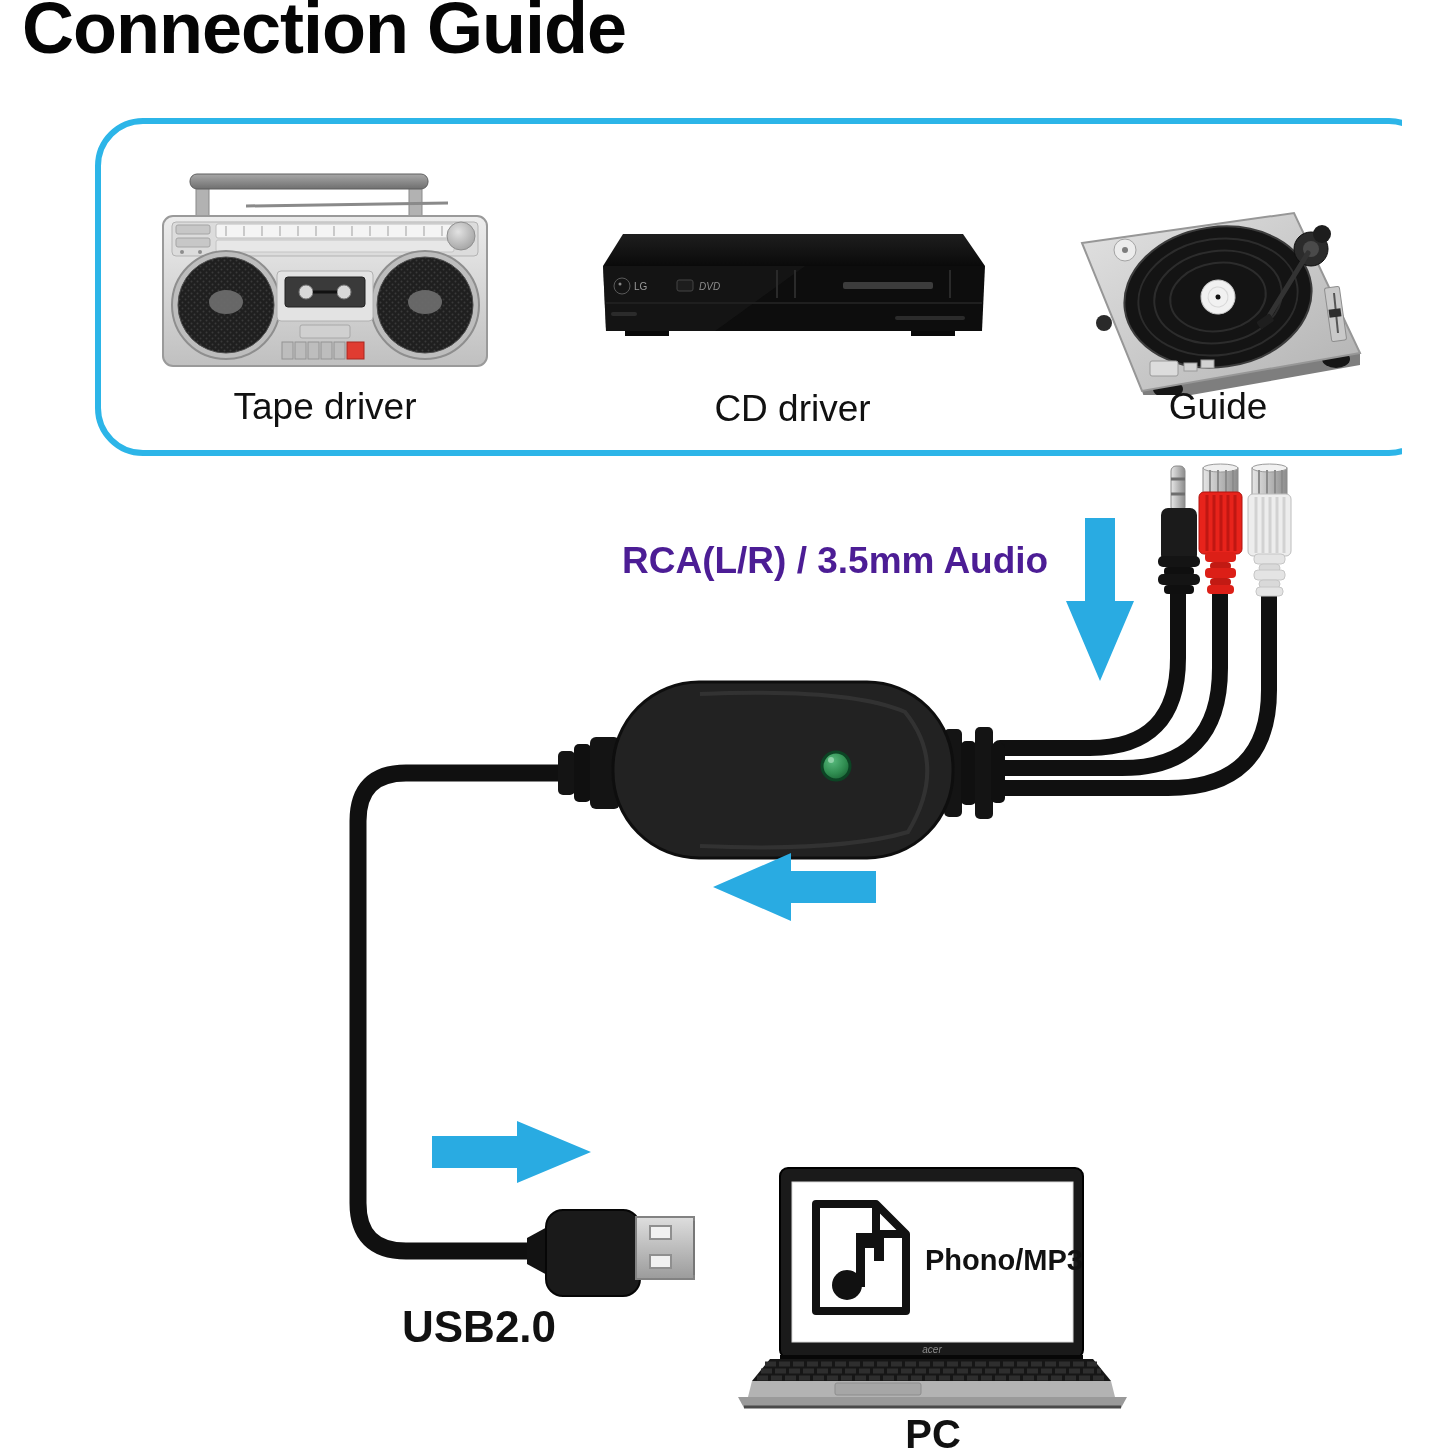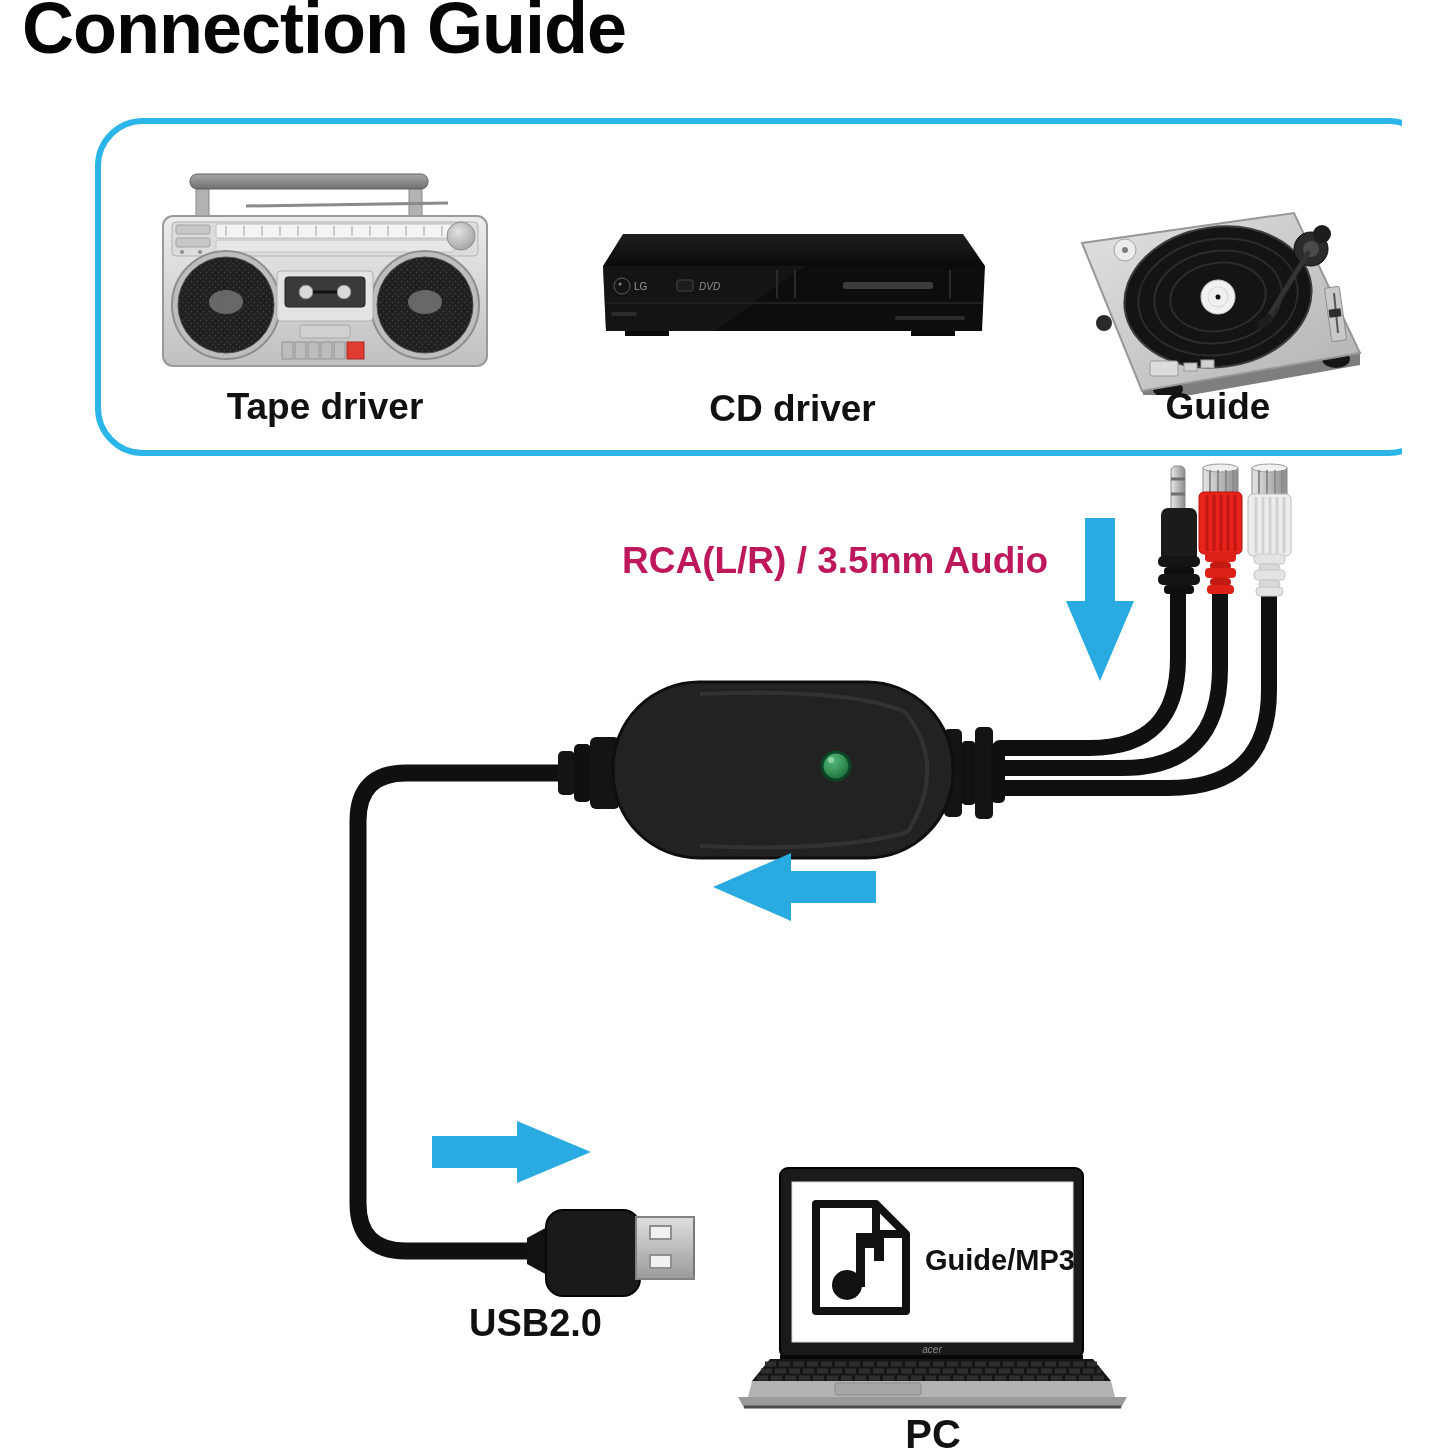--- a/index.html
+++ b/index.html
@@ -1,23 +1,23 @@
 <!DOCTYPE html>
 <html><head>
 <meta charset="utf-8">
 <style>
   html,body{margin:0;padding:0;background:#fff;}
   .stage{position:relative;width:1402px;height:1453px;background:#ffffff;overflow:hidden;
          font-family:"Liberation Sans", sans-serif;color:#000;border-radius:22px;}
   .abs{position:absolute;}
   .page-title{left:22px;top:-8px;font-size:72px;font-weight:bold;letter-spacing:-1px;color:#050505;line-height:1;}
   .device-box{left:95px;top:118px;width:1330px;height:326px;border:6px solid #2cb5e8;border-radius:48px;}
-  .dev-label{font-size:37px;font-weight:700;text-align:center;color:#111;}
-  .rca-label{left:622px;top:540px;font-size:37px;font-weight:600;white-space:nowrap;color:#be185d;}
-  .usb-label{left:402px;top:1302px;width:200px;text-align:right;font-size:38px;font-weight:600;color:#111;}
+  .dev-label{font-size:37px;font-weight:400;text-align:center;color:#111;}
+  .rca-label{left:622px;top:540px;font-size:37px;font-weight:600;white-space:nowrap;color:#4c1d95;}
+  .usb-label{left:402px;top:1302px;width:200px;text-align:left;font-size:44px;font-weight:600;color:#111;}
   .wave-label{left:925px;top:1244px;font-size:29px;font-weight:600;color:#111;white-space:nowrap;}
   .pc-label{left:858px;top:1412px;width:150px;text-align:center;font-size:40px;font-weight:600;color:#111;}
   svg{display:block;}
 </style>
 </head>
 <body>
 
 <div class="stage">
 
   <div class="abs page-title">Connection Guide</div>
@@ -317,17 +317,17 @@
       <line x1="30" y1="209" x2="362" y2="209" stroke-dasharray="11 3"></line>
       <line x1="26" y1="216" x2="366" y2="216" stroke-dasharray="11 3"></line>
       <line x1="22" y1="223" x2="370" y2="223" stroke-dasharray="11 3"></line>
     </g>
     <polygon points="17,226 376,226 380,242 13,242" fill="#b3b3b3"></polygon>
     <rect x="100" y="228" width="86" height="12" rx="2" fill="#a6a6a6" stroke="#8d8d8d"></rect>
     <polygon points="3,242 392,242 386,253 9,253" fill="#9a9a9a"></polygon>
     <line x1="9" y1="252" x2="386" y2="252" stroke="#4a4a4a" stroke-width="3"></line>
   </svg>
 
-  <div class="abs wave-label">Guide/MP3</div>
+  <div class="abs wave-label">Phono/MP3</div>
 
   <div class="abs pc-label">PC</div>
 
 </div>
 
 </body></html>

